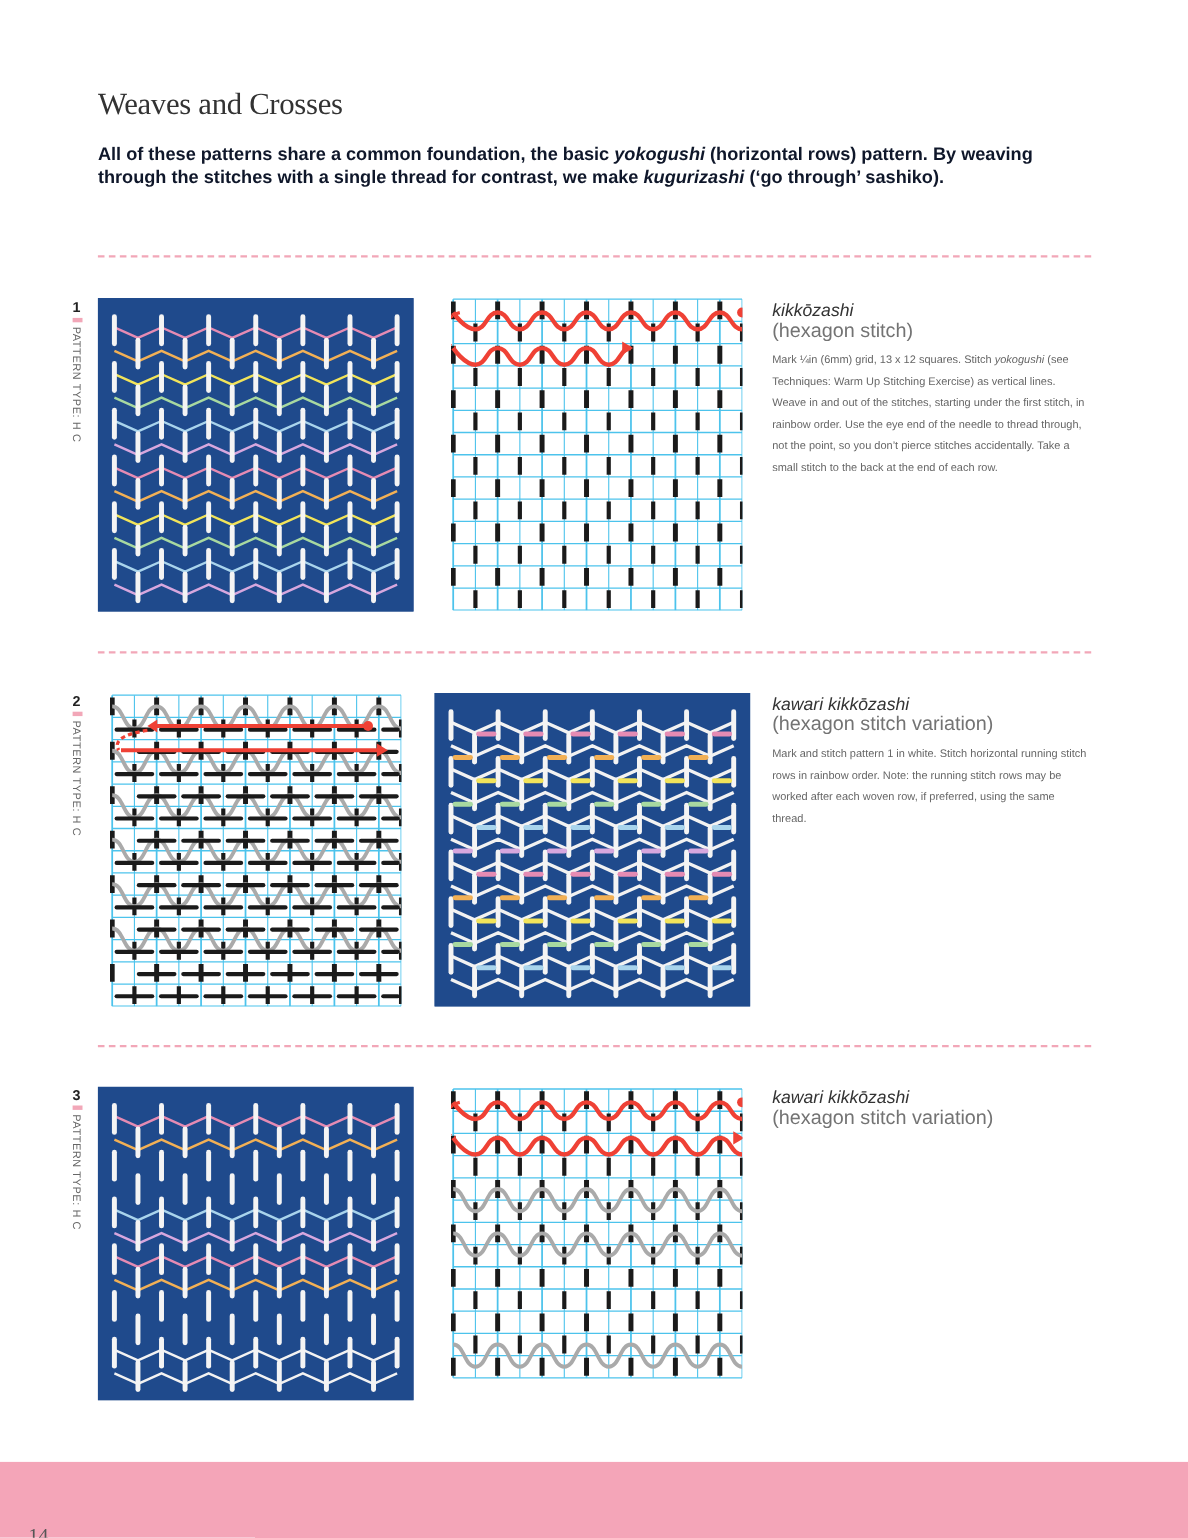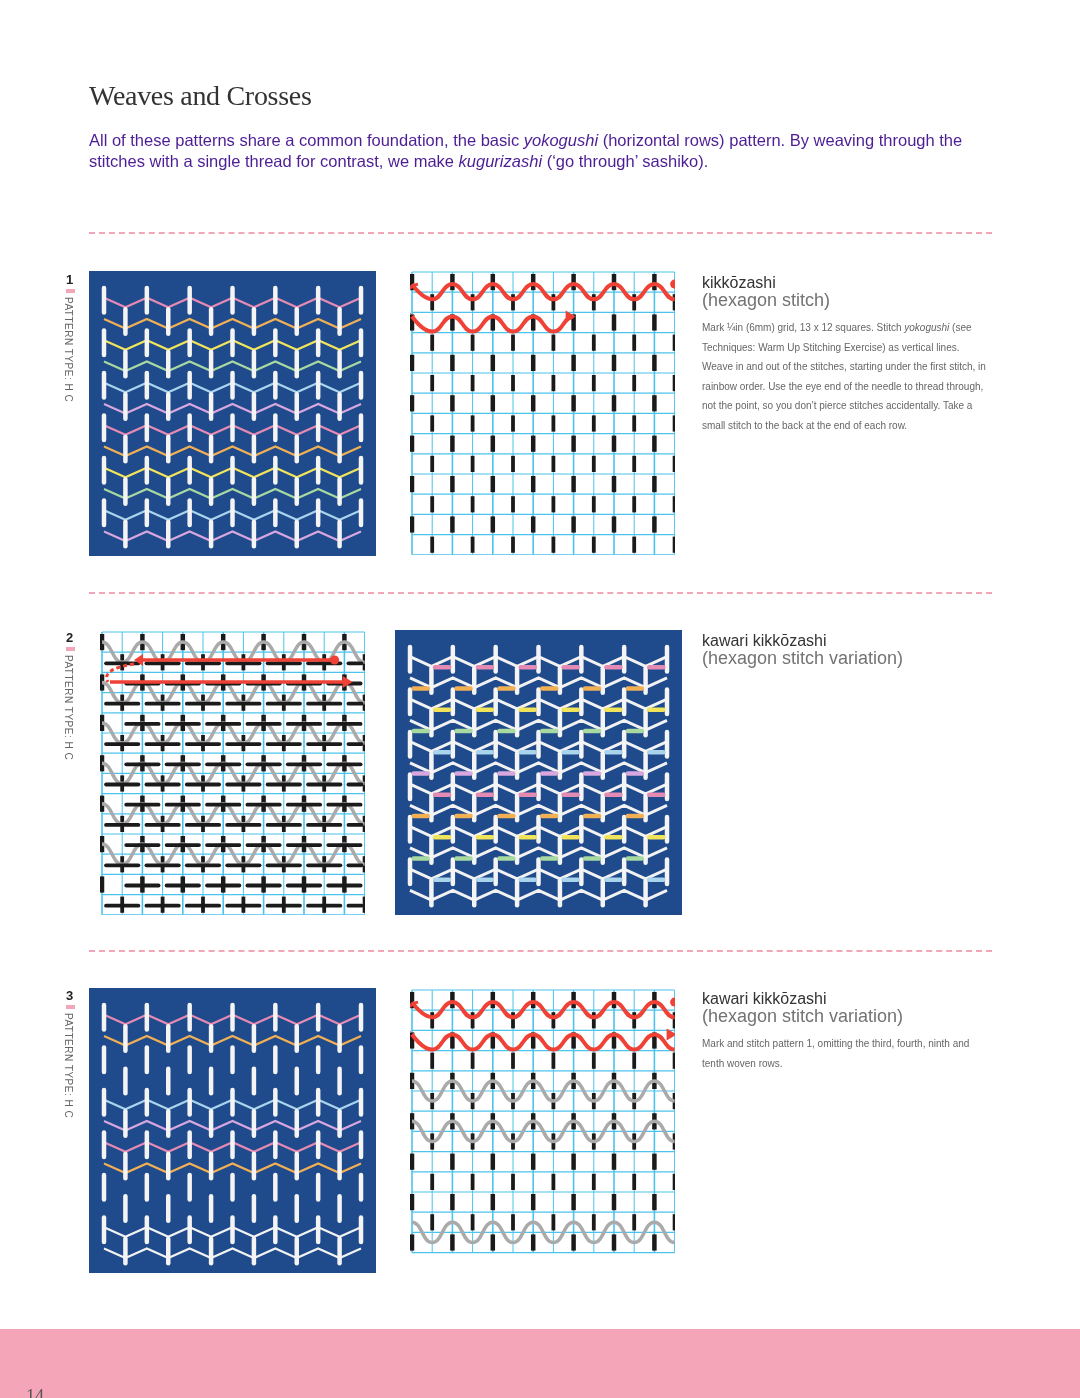--- a/index.html
+++ b/index.html
@@ -1,27 +1,27 @@
 <!DOCTYPE html>
 <html><head>
 <meta charset="utf-8">
 <style>
   html,body{margin:0;padding:0;background:#fff;}
   body{width:1080px;height:1398px;position:relative;overflow:hidden;font-family:"Liberation Sans",sans-serif;color:#555;}
   .title{position:absolute;left:89px;top:80px;font-family:"Liberation Serif",serif;font-size:28px;color:#333;font-weight:normal;letter-spacing:-0.3px;margin:0;}
-  .intro{position:absolute;left:89px;top:130px;width:900px;font-size:16.5px;line-height:21px;color:#4c1d95;margin:0;}
+  .intro{position:absolute;left:89px;top:130px;width:900px;font-size:16.5px;line-height:21px;color:#0f172a;margin:0;font-weight:bold;}
   .intro i{font-style:italic;}
   .divider{position:absolute;left:89px;width:903px;height:0;border-top:2px dashed #f2a7b8;}
   .num{position:absolute;left:66px;font-size:13px;font-weight:bold;color:#222;}
   .numbar{position:absolute;left:66px;width:9px;height:4px;background:#f2a7b8;}
   .ptype{position:absolute;left:63px;font-size:10px;color:#666;letter-spacing:0.5px;writing-mode:vertical-rl;white-space:nowrap;}
   .photo{position:absolute;width:287px;height:285px;background:#1f4a8c;}
   .diag{position:absolute;}
   .desc{position:absolute;left:702px;width:290px;}
-  .desc .name{font-size:16px;color:#333;line-height:19px;}
+  .desc .name{font-size:16px;font-style:italic;color:#333;line-height:19px;}
   .desc .sub{font-size:18px;color:#737373;line-height:17px;}
   .desc .body{font-size:10px;color:#666;line-height:19.5px;margin-top:9px;}
   .footer{position:absolute;left:0;top:1329px;width:1080px;height:69px;background:#f4a5b8;}
   .pagenum{position:absolute;left:26px;top:23px;font-family:"Liberation Serif",serif;font-size:18px;color:#555;margin-top:34px;}
 </style>
 </head>
 <body>
 
 <h1 class="title">Weaves and Crosses</h1>
 <p class="intro"><span>All of these patterns share a common foundation, the basic </span><i>yokogushi</i><span> (horizontal rows) pattern. By weaving through the stitches with a single thread for contrast, we make </span><i>kugurizashi</i><span> (‘go through’ sashiko).</span></p>
@@ -650,20 +650,21 @@
     <line x1="40.12500000000001" y1="249.8125" x2="54.12500000000001" y2="249.8125" stroke="#a9d4ec" stroke-width="4.5" stroke-linecap="round"></line>
     <line x1="82.95833333333333" y1="249.8125" x2="96.95833333333333" y2="249.8125" stroke="#a9d4ec" stroke-width="4.5" stroke-linecap="round"></line>
     <line x1="125.79166666666669" y1="249.8125" x2="139.79166666666669" y2="249.8125" stroke="#a9d4ec" stroke-width="4.5" stroke-linecap="round"></line>
     <line x1="168.62500000000003" y1="249.8125" x2="182.62500000000003" y2="249.8125" stroke="#a9d4ec" stroke-width="4.5" stroke-linecap="round"></line>
     <line x1="211.45833333333334" y1="249.8125" x2="225.45833333333334" y2="249.8125" stroke="#a9d4ec" stroke-width="4.5" stroke-linecap="round"></line>
     <line x1="254.29166666666669" y1="249.8125" x2="268.2916666666667" y2="249.8125" stroke="#a9d4ec" stroke-width="4.5" stroke-linecap="round"></line>
   </svg>
 <div class="desc" style="top:631px">
   <div class="name">kawari kikkōzashi</div>
   <div class="sub">(hexagon stitch variation)</div>
+  <div class="body"><span>Mark and stitch pattern 1 in white. Stitch horizontal running stitch rows in rainbow order. Note: the running stitch rows may be worked after each woven row, if preferred, using the same thread.</span></div>
 </div>
 
 <div class="divider" style="top:950px"></div>
 
 <div class="num" style="top:988px">3</div>
 <div class="numbar" style="top:1005px"></div>
 <div class="ptype" style="top:1013px">PATTERN TYPE: H C</div>
 <svg class="photo" id="photo3" style="left:89px;top:988px" width="287" height="285">
     <rect x="0" y="0" width="287" height="285" fill="#1f4a8c"></rect>
     <path d="M15 26.6875 L36.41666666666667 36.25 L57.833333333333336 26.6875 L79.25 36.25 L100.66666666666667 26.6875 L122.08333333333334 36.25 L143.5 26.6875 L164.91666666666669 36.25 L186.33333333333334 26.6875 L207.75 36.25 L229.16666666666669 26.6875 L250.58333333333334 36.25 L272 26.6875" fill="none" stroke="#e58bb3" stroke-width="2.2"></path>
@@ -878,18 +879,17 @@
     <path d="M2 234.29999999999998 C12.1 234.29999999999998 12.1 254.49999999999997 22.2 254.49999999999997 C32.3 254.49999999999997 32.3 234.29999999999998 42.4 234.29999999999998 C52.5 234.29999999999998 52.49999999999999 254.49999999999997 62.599999999999994 254.49999999999997 C72.69999999999999 254.49999999999997 72.7 234.29999999999998 82.8 234.29999999999998 C92.89999999999999 234.29999999999998 92.9 254.49999999999997 103 254.49999999999997 C113.1 254.49999999999997 113.1 234.29999999999998 123.19999999999999 234.29999999999998 C133.29999999999998 234.29999999999998 133.3 254.49999999999997 143.4 254.49999999999997 C153.5 254.49999999999997 153.5 234.29999999999998 163.6 234.29999999999998 C173.7 234.29999999999998 173.7 254.49999999999997 183.79999999999998 254.49999999999997 C193.89999999999998 254.49999999999997 193.9 234.29999999999998 204 234.29999999999998 C214.1 234.29999999999998 214.1 254.49999999999997 224.2 254.49999999999997 C234.29999999999998 254.49999999999997 234.29999999999998 234.29999999999998 244.39999999999998 234.29999999999998 C254.49999999999997 234.29999999999998 254.49999999999997 254.49999999999997 264.59999999999997 254.49999999999997" fill="none" stroke="#aaaaaa" stroke-width="3.5"></path>
     <path d="M2 14.12 S12.1 29.269999999999996 22.2 29.269999999999996 S32.3 14.12 42.4 14.12 S52.49999999999999 29.269999999999996 62.599999999999994 29.269999999999996 S72.7 14.12 82.8 14.12 S92.9 29.269999999999996 103 29.269999999999996 S113.1 14.12 123.19999999999999 14.12 S133.3 29.269999999999996 143.4 29.269999999999996 S153.5 14.12 163.6 14.12 S173.7 29.269999999999996 183.79999999999998 29.269999999999996 S193.9 14.12 204 14.12 S214.1 29.269999999999996 224.2 29.269999999999996 S234.29999999999998 14.12 244.39999999999998 14.12 S254.49999999999997 29.269999999999996 264.59999999999997 29.269999999999996" fill="none" stroke="#ef4135" stroke-width="4"></path>
     <path d="M2 46.440000000000005 S12.1 61.59 22.2 61.59 S32.3 46.440000000000005 42.4 46.440000000000005 S52.49999999999999 61.59 62.599999999999994 61.59 S72.7 46.440000000000005 82.8 46.440000000000005 S92.9 61.59 103 61.59 S113.1 46.440000000000005 123.19999999999999 46.440000000000005 S133.3 61.59 143.4 61.59 S153.5 46.440000000000005 163.6 46.440000000000005 S173.7 61.59 183.79999999999998 61.59 S193.9 46.440000000000005 204 46.440000000000005 S214.1 61.59 224.2 61.59 S234.29999999999998 46.440000000000005 244.39999999999998 46.440000000000005 S254.49999999999997 61.59 264.59999999999997 61.59" fill="none" stroke="#ef4135" stroke-width="4"></path>
     <circle cx="264.59999999999997" cy="14.12" r="4.5" fill="#ef4135"></circle>
     <path d="M256.59999999999997 40.440000000000005 L266.59999999999997 46.440000000000005 L256.59999999999997 52.440000000000005 Z" fill="#ef4135"></path>
     <path d="M8 14.12 C-10 18.16 -10 42.4 4 46.440000000000005" fill="none" stroke="#ef4135" stroke-width="3" stroke-dasharray="4 3"></path>
   </svg>
 <div class="desc" style="top:989px">
   <div class="name">kawari kikkōzashi</div>
   <div class="sub">(hexagon stitch variation)</div>
-  <div class="body"><span>Mark and stitch pattern 1, omitting the third, fourth, ninth and tenth woven rows.</span></div>
 </div>
 
 <div class="footer">
   <div class="pagenum">14</div>
 </div>
 
 </body></html>

